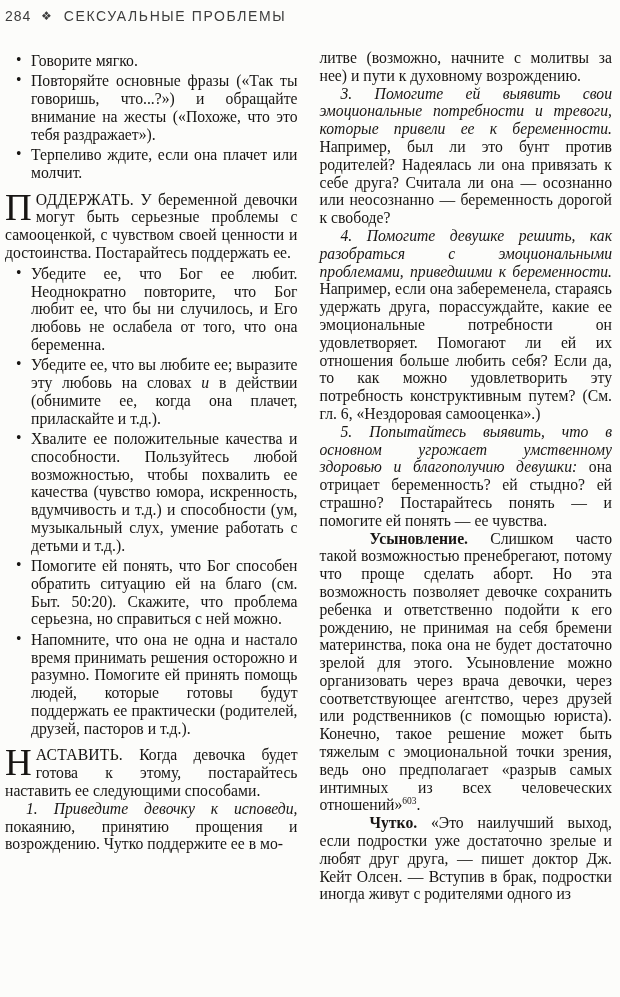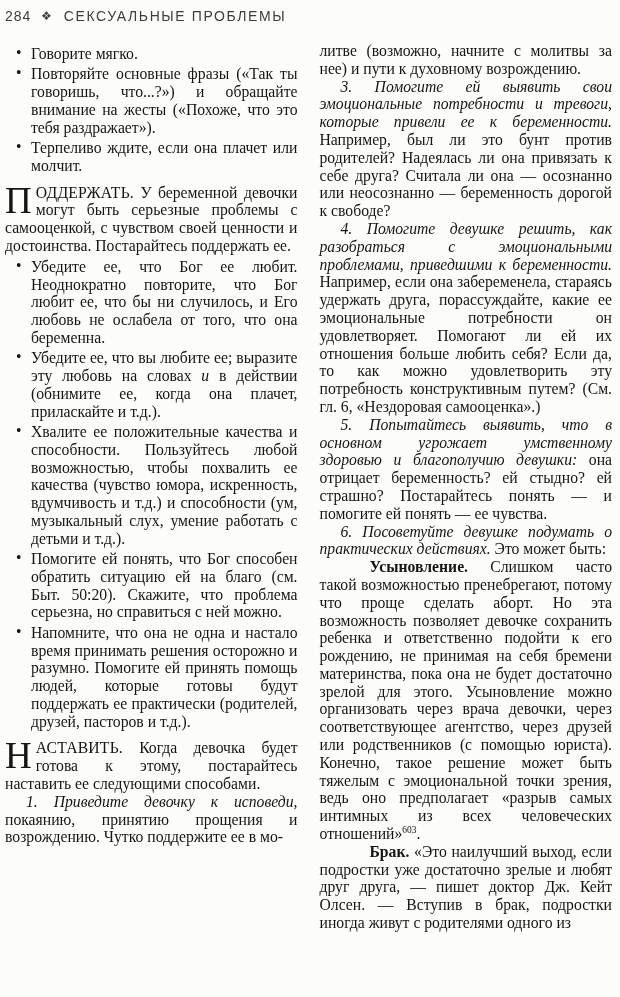--- a/index.html
+++ b/index.html
@@ -16,21 +16,21 @@
     padding: 7px 8px 0 5px;
     overflow: hidden;
   }
   
   .pagehead {
     display: flex; align-items: center;
     font-family: "Liberation Sans", "DejaVu Sans", sans-serif;
     font-size: 14px; font-weight: 400;
     color: #3d3d3d;
     height: 18px;
-    margin-bottom: 17px;
+    margin-bottom: 24px;
   }
   .pagenum { min-width: 36px; letter-spacing: 1px; }
   .orn { font-size: 12px; margin-right: 12px; color: #3d3d3d; }
   .running { letter-spacing: 1.6px; text-align: center; }
   
   .cols { display: flex; gap: 22px; }
   .col {
     width: 293px;
     font-size: 15.7px;
     line-height: 17.8px;
@@ -145,32 +145,27 @@
         <span class="em">Помогите девушке решить, как разобраться с эмоциональными проблемами, приведшими к беременности.</span>
         <span>Например, если она забеременела, стараясь удержать друга, порассуждайте, какие ее эмоциональные потребности он удовлетворяет. Помогают ли ей их отношения больше любить себя? Если да, то как можно удовлетворить эту потребность конструктивным путем? (См. гл. 6, «Нездоровая самооценка».)</span>
       </p>
 
       <p class="numpar">
         <span class="em">5.</span>
         <span class="em">Попытайтесь выявить, что в основном угрожает умственному здоровью и благополучию девушки:</span>
         <span>она отрицает беременность? ей стыдно? ей страшно? Постарайтесь понять — и помогите ей понять — ее чувства.</span>
       </p>
 
-      <p class="numpar">
-        <span class="em">6.</span>
-        <span class="em">Посоветуйте девушке подумать о практических действиях.</span>
-        <span>Это может быть:</span>
-      </p>
 
       <p class="numpar">
         <span class="term">Усыновление.</span>
         <span>Слишком часто такой возможностью пренебрегают, потому что проще сделать аборт. Но эта возможность позволяет девочке сохранить ребенка и ответственно подойти к его рождению, не принимая на себя бремени материнства, пока она не будет достаточно зрелой для этого. Усыновление можно организовать через врача девочки, через соответствующее агентство, через друзей или родственников (с помощью юриста). Конечно, такое решение может быть тяжелым с эмоциональной точки зрения, ведь оно предполагает «разрыв самых интимных из всех человеческих отношений»</span><sup>603</sup><span>.</span>
       </p>
 
       <p class="numpar">
-        <span class="term">Брак.</span>
+        <span class="term">Чутко.</span>
         <span>«Это наилучший выход, если подростки уже достаточно зрелые и любят друг друга, — пишет доктор Дж. Кейт Олсен. — Вступив в брак, подростки иногда живут с родителями одного из</span>
       </p>
 
     </section>
 
   </main>
 </div>
 
 </body></html>

